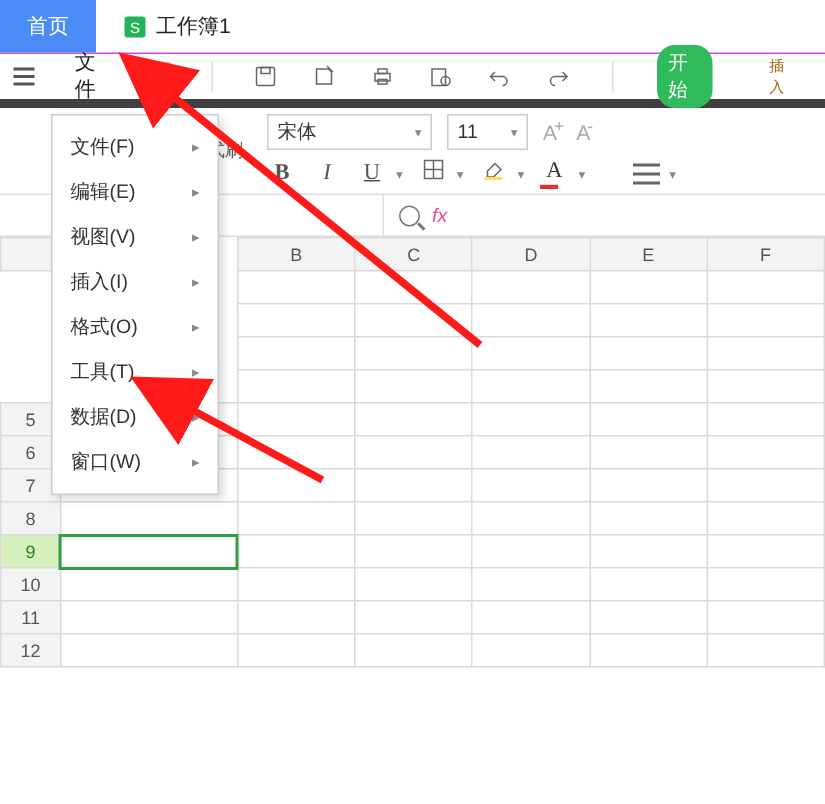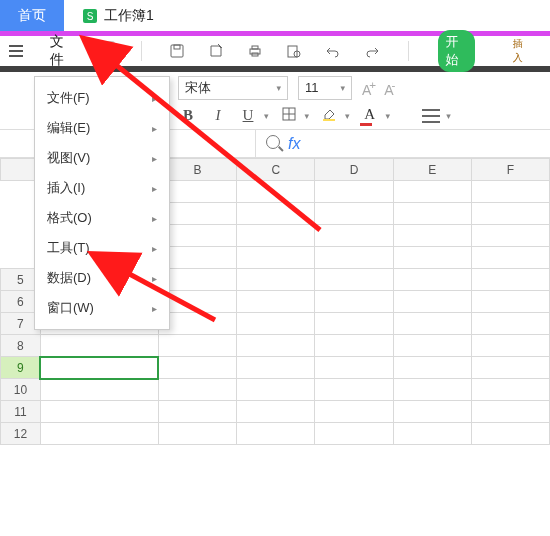--- a/index.html
+++ b/index.html
@@ -1,19 +1,19 @@
 <!DOCTYPE html>
 <html><head>
 <meta charset="utf-8">
 <style>
   * { box-sizing: border-box; margin: 0; padding: 0; font-family: "Microsoft YaHei", Arial, sans-serif; }
   html, body { width: 550px; height: 536px; overflow: hidden; background: #fff; }
 
   
-  .tabs { height: 36px; display: flex; align-items: stretch; border-bottom: 5px solid #d946ef; }
+  .tabs { height: 36px; display: flex; align-items: stretch; border-bottom: 1px solid #d946ef; }
   .tab { display: flex; align-items: center; padding: 0 18px; font-size: 14px; color: #222; position: relative; }
   .tab.active { background: #4a8bf5; color: #fff; }
   .tab.active::after { content: ""; position: absolute; bottom: -1px; left: 50%; margin-left: -6px;
     border: 6px solid transparent; border-top-color: #4a8bf5; }
   .tab .icon { width: 16px; height: 16px; margin-right: 6px; display: inline-block; }
 
   
   .qa { height: 36px; display: flex; align-items: center; padding: 0 6px; gap: 20px; border-bottom: 6px solid #404040; }
   .hamburger { width: 22px; height: 22px; display:flex; flex-direction:column; justify-content:center; gap:3px; padding:3px; }
   .hamburger span { height:2px; background:#555; }
@@ -39,40 +39,40 @@
   .fmt-btn.i { font-style:italic; }
   .fmt-btn.u { text-decoration:underline; }
   .arrow-dn { font-size:9px; color:#888; margin-left:-4px; }
   .aa { color:#aaa; font-size:14px; letter-spacing:-2px;}
   .align-ic { width:18px;height:14px;display:inline-block;border-top:2px solid #666;border-bottom:2px solid #666;position:relative;}
   .align-ic::after{content:"";position:absolute;top:4px;left:0;right:0;height:2px;background:#666;}
 
   
   .fx-row { height:28px; border-bottom:1px solid #ddd; display:flex; align-items:center; }
   .fx-left { width:256px; height:100%; border-right:1px solid #ddd; }
-  .fx-mid { display:flex; align-items:flex-start; gap:8px; padding:0 10px; color:#3b82f6; font-size:16px;}
+  .fx-mid { display:flex; align-items:center; gap:8px; padding:0 10px; color:#ec4899; font-size:13px;}
   .mag { width:14px;height:14px;border:1.5px solid #777;border-radius:50%;position:relative;}
   .mag::after{content:"";position:absolute;width:6px;height:1.5px;background:#777;right:-5px;bottom:-2px;transform:rotate(45deg);}
 
   
   .sheet-wrap { position:relative; }
   table.sheet { border-collapse:collapse; table-layout:fixed; }
   table.sheet th, table.sheet td { border:1px solid #d9d9d9; height:22px; font-size:12px; font-weight:normal; color:#555; }
   table.sheet th { background:#f3f3f3; text-align:center; }
   table.sheet td { background:#fff; }
   .colA { width:42px; }
   .colhead { width:84px; }
   .rowhead { background:#f3f3f3; text-align:center; }
   .rowhead.sel { background:#d6f0bd; color:#2f7e1f; }
   th.blankcorner { background:#f3f3f3; }
   .menu-cover { width:128px; background:#fff; }
   .menu-cover-head { width:128px; }
 
   
-  .dd-menu { position:absolute; left:34px; top:76px; width:136px; background:#fff; border:1px solid #ccc; box-shadow:3px 3px 6px rgba(0,0,0,.15); padding:6px 0; }
+  .dd-menu { position:absolute; left:34px; top:76px; width:112px; background:#fff; border:1px solid #ccc; box-shadow:3px 3px 6px rgba(0,0,0,.15); padding:6px 0; }
   .dd-item { display:flex; align-items:center; justify-content:space-between; padding:6px 12px; font-size:13px; color:#333; }
   .dd-item .chev { color:#888; font-size:10px; }
 
   
   .arrows { position:absolute; left:0; top:0; pointer-events:none; }
 </style>
 </head>
 <body>
 
 <div class="tabs">

